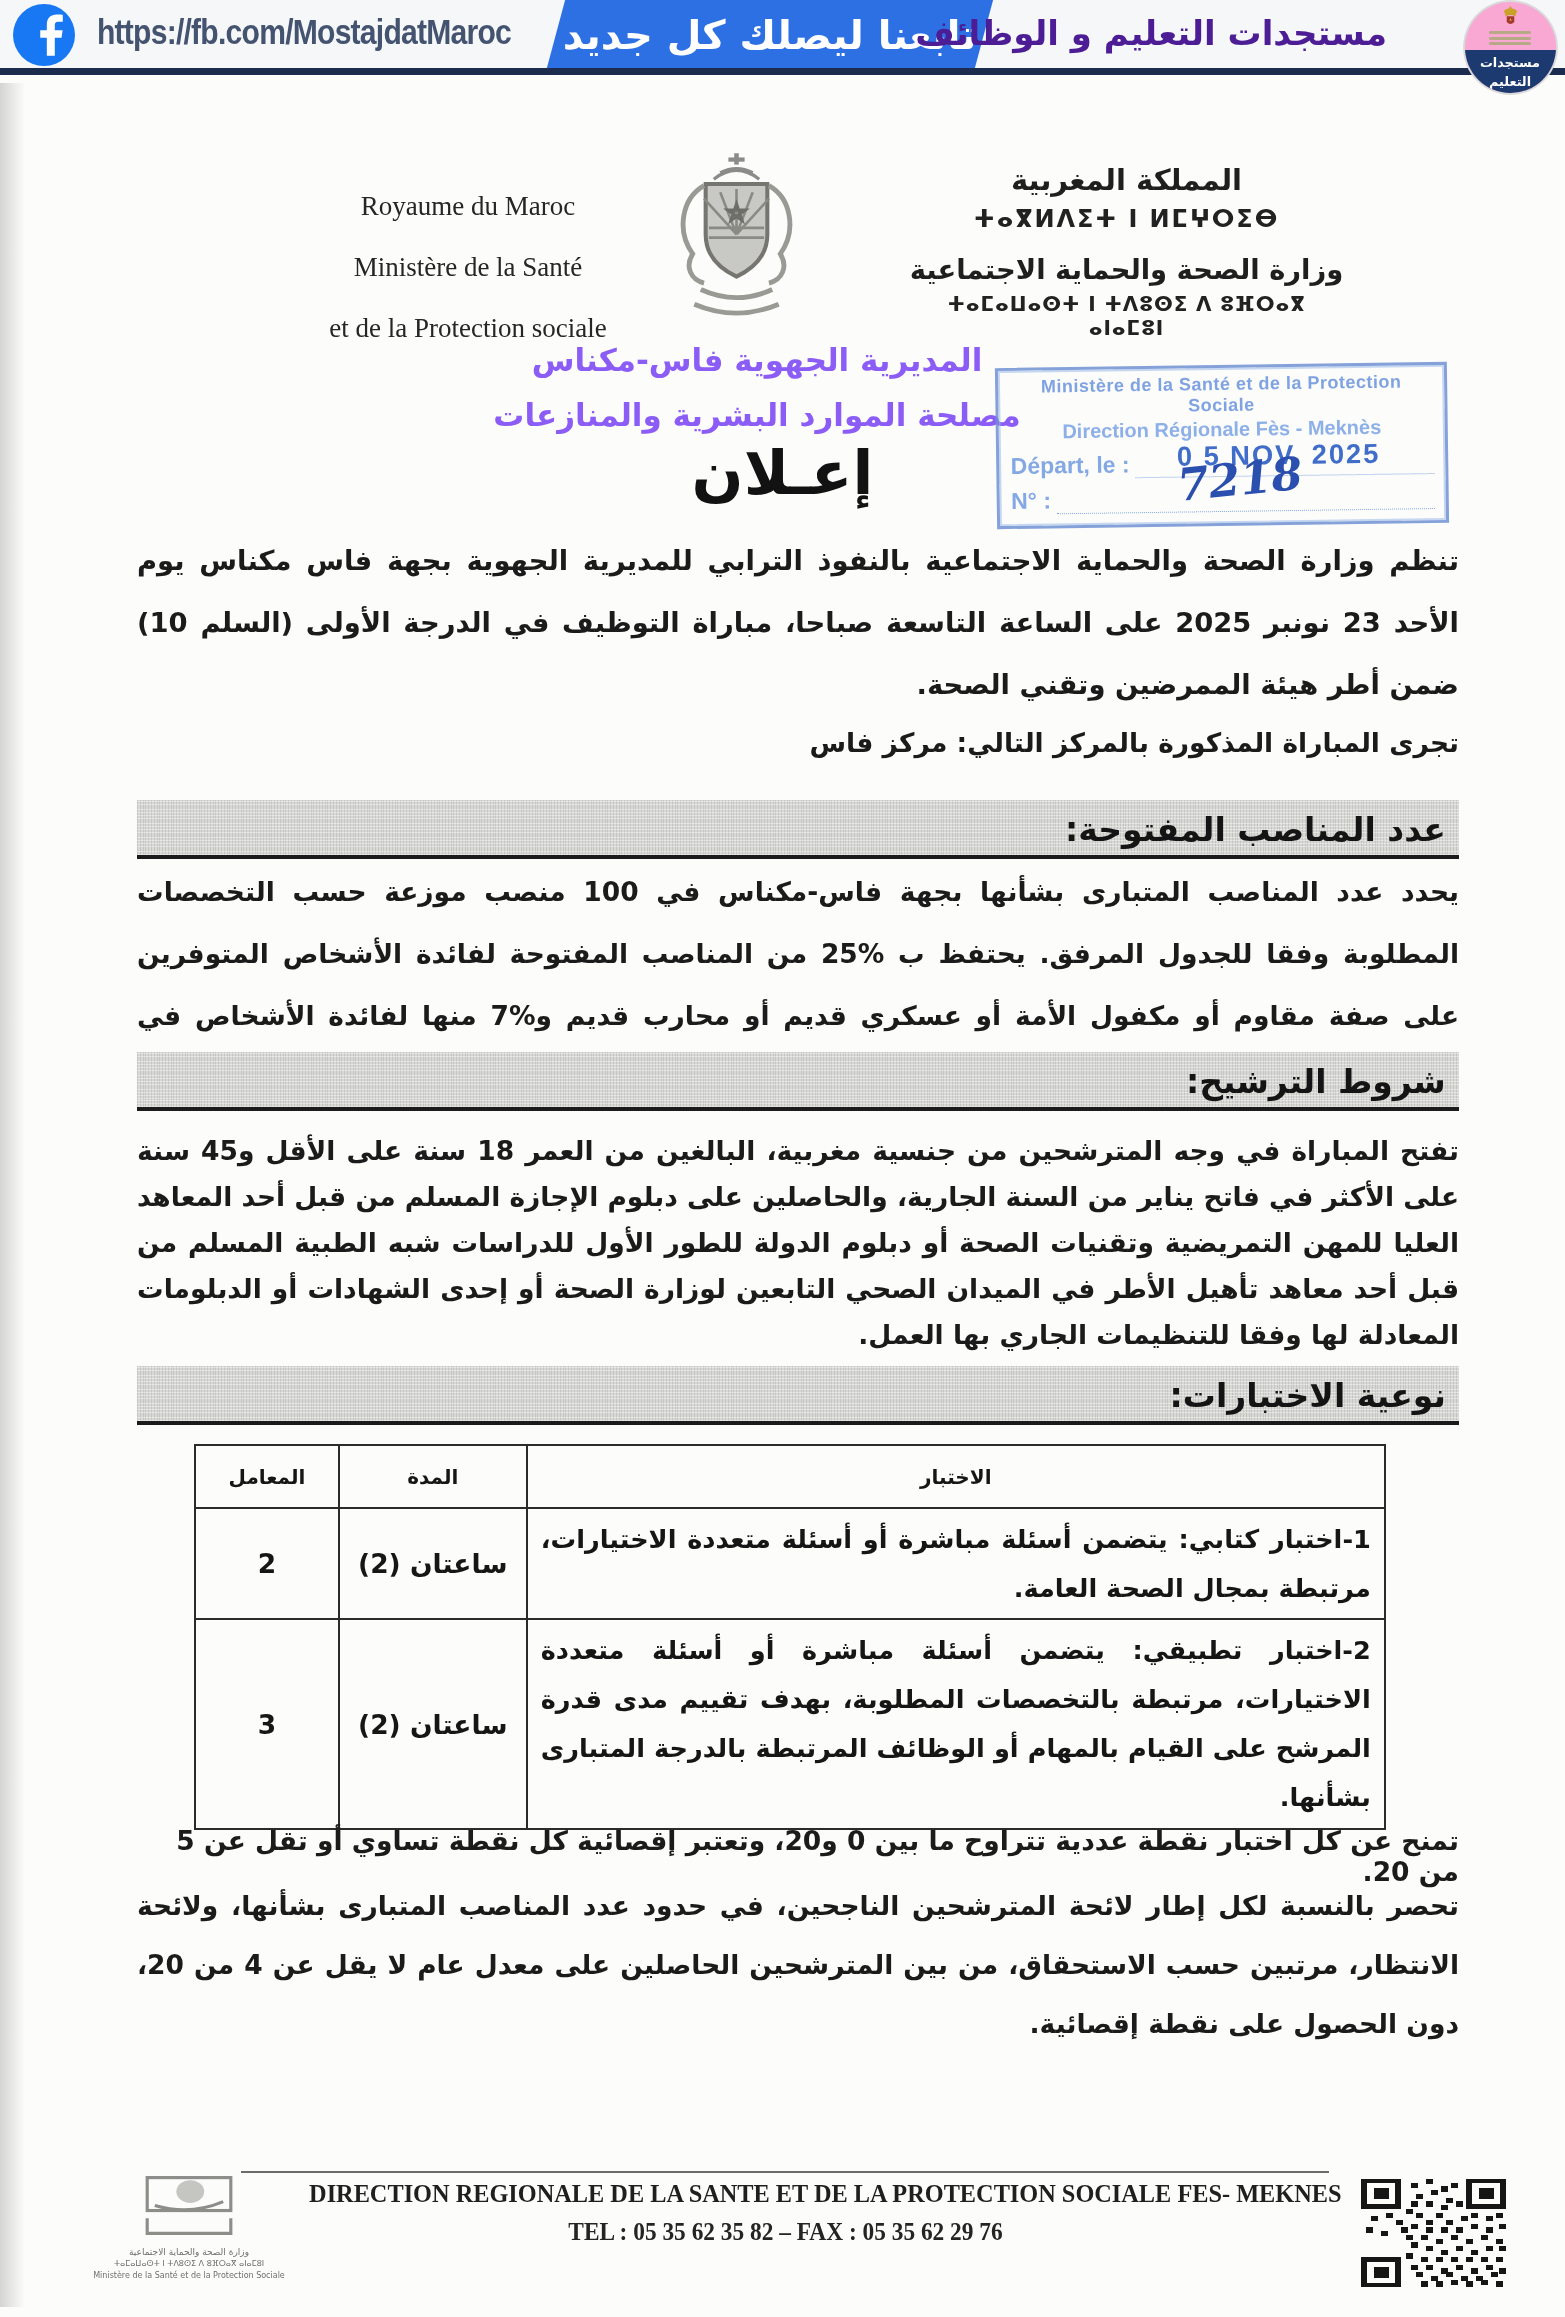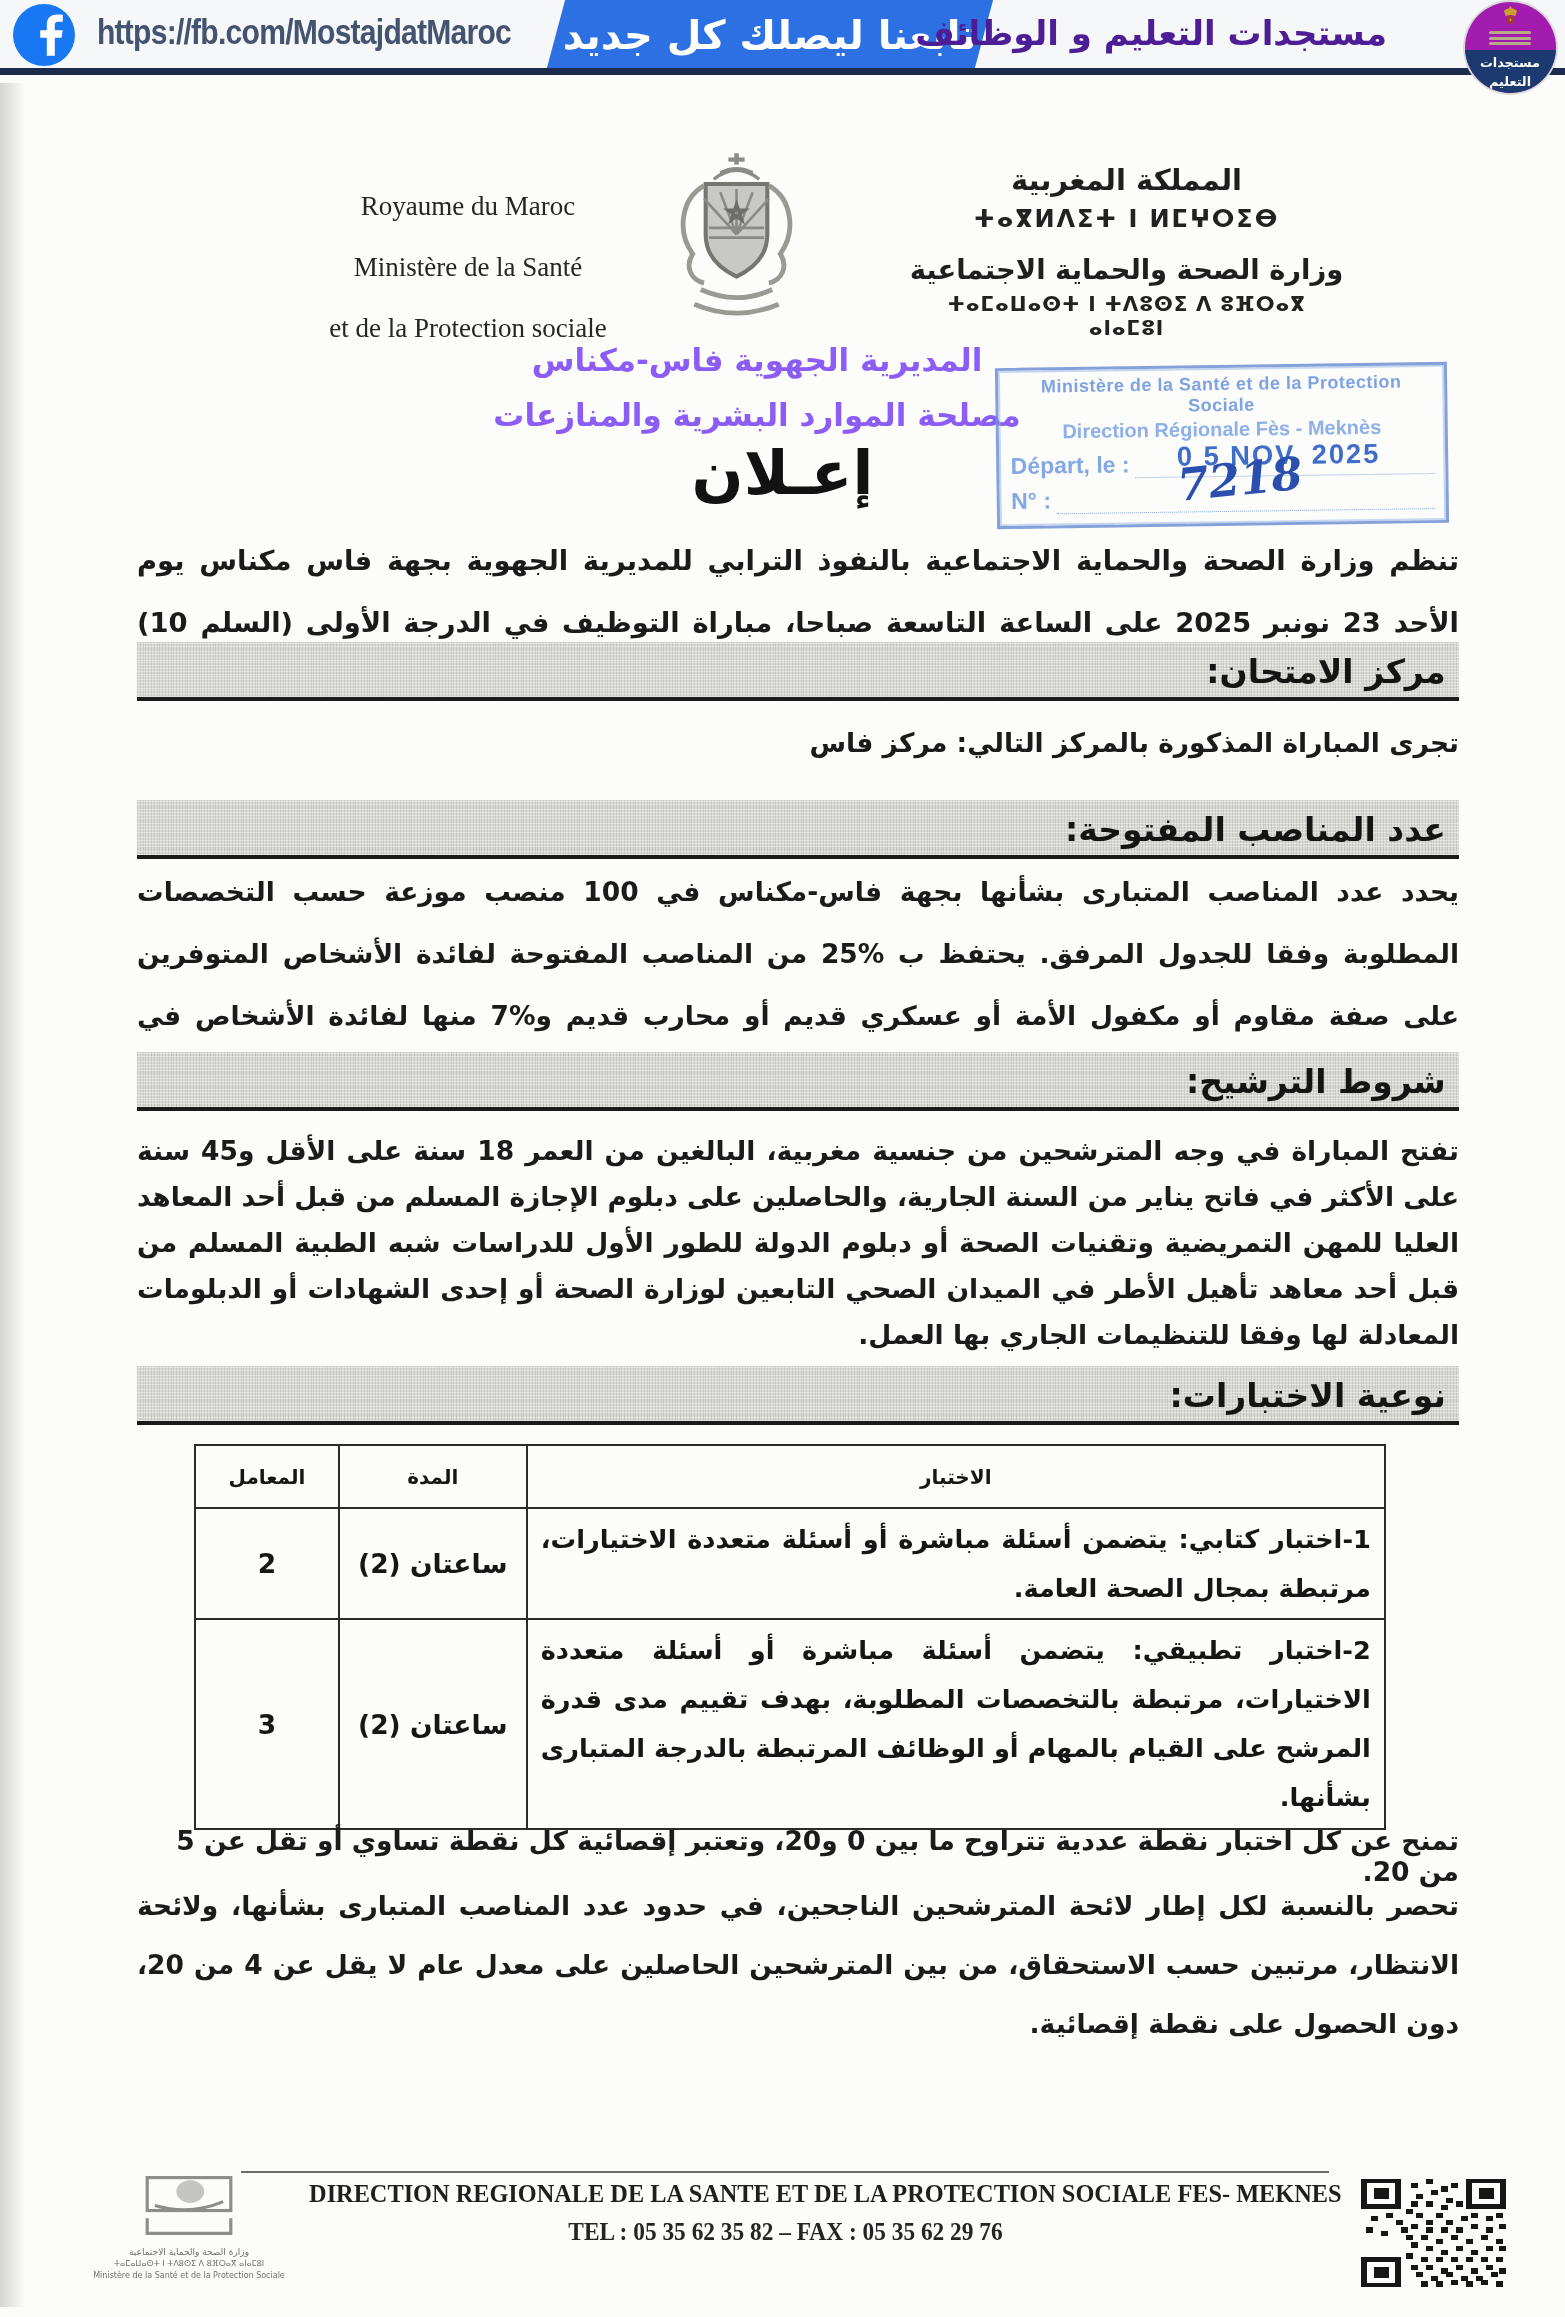--- a/index.html
+++ b/index.html
@@ -15,21 +15,21 @@
   .url{position:absolute;left:97px;top:12.3px;font-weight:bold;font-size:35px;
        font-family:"Liberation Sans",sans-serif;color:#44536f;letter-spacing:-0.9px;
        transform:scaleX(.86);transform-origin:left center;white-space:nowrap;}
   .ribbon{position:absolute;left:556px;top:0;width:428px;height:68px;background:#2d70e3;
           transform:skewX(-15deg);}
   .ribbon-text{transform:skewX(15deg);color:#ffffff;font-size:40px;font-weight:bold;
                text-align:center;line-height:70px;direction:rtl;white-space:nowrap;}
   .brand{position:absolute;right:178px;top:13.2px;font-size:34px;font-weight:bold;color:#4c1d95;
          direction:rtl;white-space:nowrap;}
   .circle-logo{position:absolute;right:9.5px;top:1.9px;width:91px;height:91px;border-radius:50%;
-               overflow:hidden;background:#a21caf;box-shadow:0 0 0 1.9px #d9d9d9;z-index:5;}
+               overflow:hidden;background:#f9a8d4;box-shadow:0 0 0 1.9px #d9d9d9;z-index:5;}
   .circle-logo .mini-crest{position:absolute;left:34px;top:2.8px;}
   .mini-lines{position:absolute;top:26.5px;left:17px;width:57px;}
   .mini-lines i{display:block;height:2.8px;background:#b7a886;margin:2.8px 7.6px;border-radius:1.9px;}
   .logo-navy{position:absolute;bottom:0;left:0;width:100%;height:47%;background:#1d3a70;
              color:#fff;text-align:center;direction:rtl;font-weight:bold;font-size:12.8px;
              line-height:19px;padding-top:2.8px;box-sizing:border-box;}
 
   
   .scan-shadow{position:absolute;left:0;top:83px;width:24.6px;height:2224px;
                background:linear-gradient(to right,rgba(110,110,110,.28),rgba(255,255,255,0));}
@@ -194,21 +194,20 @@
       <span class="leader">
         <span class="stamp-num">7218</span>
       </span>
     </div>
   </div>
 
   <div class="doc-title">إعـلان</div>
 
   <div class="para intro">تنظم وزارة الصحة والحماية الاجتماعية بالنفوذ الترابي للمديرية الجهوية بجهة فاس مكناس يوم الأحد 23 نونبر 2025 على الساعة التاسعة صباحا، مباراة التوظيف في الدرجة الأولى (السلم 10) ضمن أطر هيئة الممرضين وتقني الصحة.</div>
 
-  <div class="bar bar1">مركز الامتحان:</div>
   <div class="para s1-body">تجرى المباراة المذكورة بالمركز التالي: مركز فاس</div>
 
   <div class="bar bar2">عدد المناصب المفتوحة:</div>
   <div class="para s2-body">يحدد عدد المناصب المتبارى بشأنها بجهة فاس-مكناس في 100 منصب موزعة حسب التخصصات المطلوبة وفقا للجدول المرفق. يحتفظ ب %25 من المناصب المفتوحة لفائدة الأشخاص المتوفرين على صفة مقاوم أو مكفول الأمة أو عسكري قديم أو محارب قديم و%7 منها لفائدة الأشخاص في وضعية إعاقة.</div>
 
   <div class="bar bar3">شروط الترشيح:</div>
   <div class="para s3-body">تفتح المباراة في وجه المترشحين من جنسية مغربية، البالغين من العمر 18 سنة على الأقل و45 سنة على الأكثر في فاتح يناير من السنة الجارية، والحاصلين على دبلوم الإجازة المسلم من قبل أحد المعاهد العليا للمهن التمريضية وتقنيات الصحة أو دبلوم الدولة للطور الأول للدراسات شبه الطبية المسلم من قبل أحد معاهد تأهيل الأطر في الميدان الصحي التابعين لوزارة الصحة أو إحدى الشهادات أو الدبلومات المعادلة لها وفقا للتنظيمات الجاري بها العمل.</div>
 
   <div class="bar bar4">نوعية الاختبارات:</div>
 

